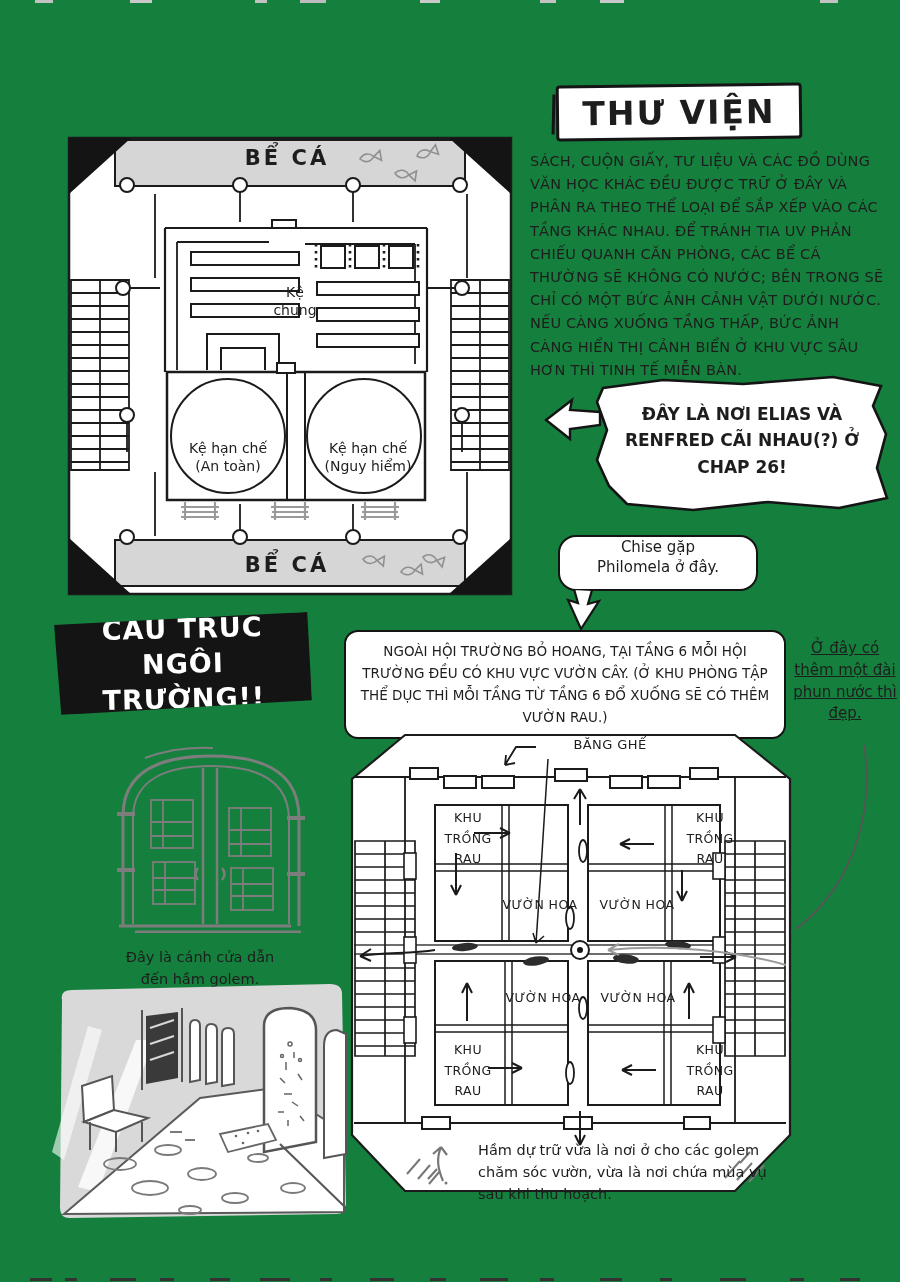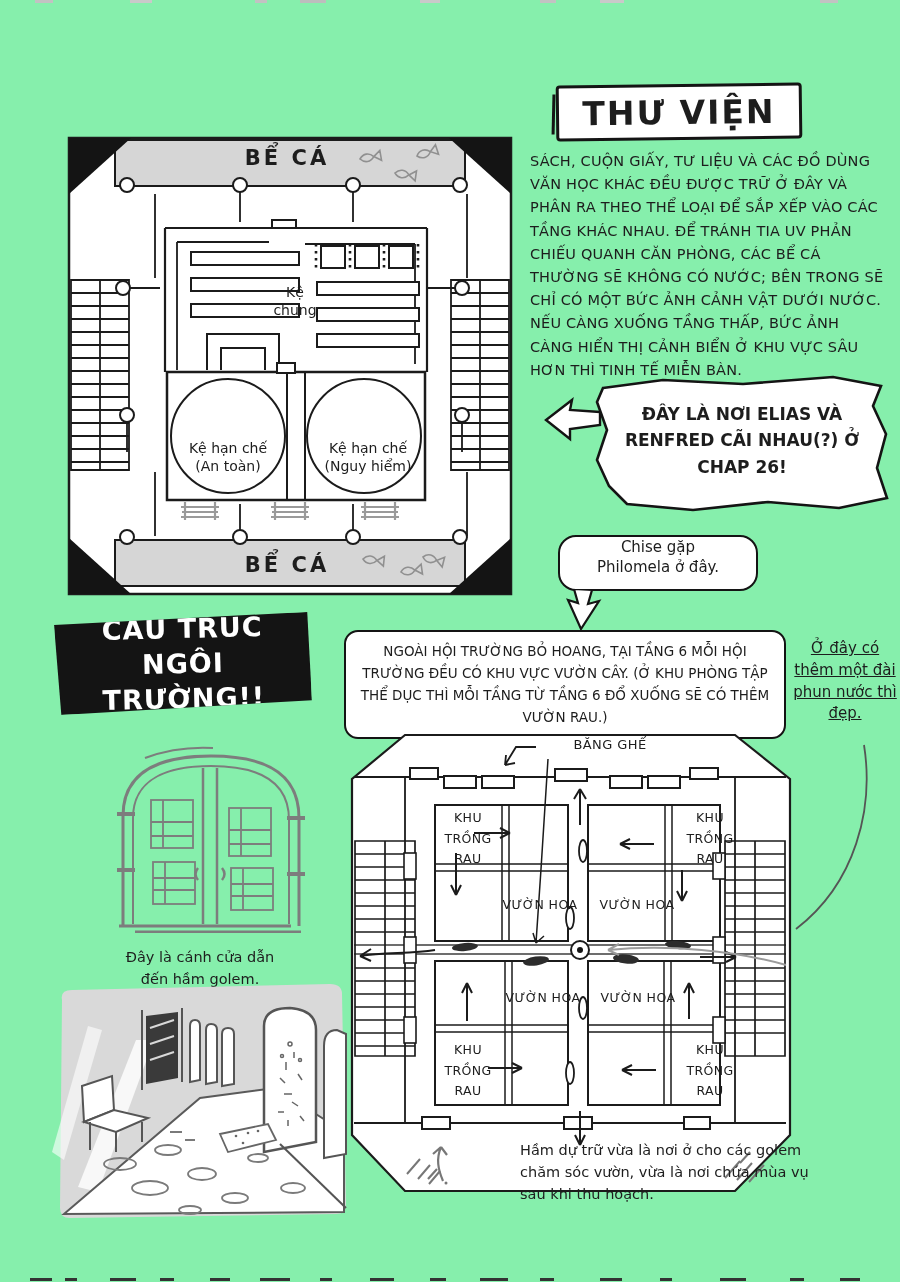--- a/index.html
+++ b/index.html
@@ -1,16 +1,16 @@
 <!DOCTYPE html>
 <html><head>
 <meta charset="utf-8">
 <style>
   html,body{margin:0;padding:0;background:#e8e8e8;}
-  #page{position:relative;width:900px;height:1282px;background:#86efac;overflow:hidden;
+  #page{position:relative;width:900px;height:1282px;background:#15803d;overflow:hidden;
         font-family:"DejaVu Sans",sans-serif;color:#1d1d1d;}
   .abs{position:absolute;}
   .ctr{text-align:center;}
   .caps{letter-spacing:.2px;}
   
   .titlebox{border:3px solid #141414;border-radius:4px;transform:rotate(-0.7deg);
             display:flex;align-items:center;justify-content:center;background:#fff;}
   .titlebox:before{content:"";position:absolute;left:-7px;top:6px;bottom:4px;width:3px;background:#141414;transform:rotate(2deg);}
   .titlebox .t{font-size:33px;font-weight:bold;letter-spacing:2px;}
   
@@ -262,21 +262,21 @@
     <span style="display:block">KHU</span>
     <span style="display:block">TRỒNG</span>
     <span style="display:block">RAU</span>
   </div>
 
   <div class="abs ctr gl" style="left:495px;top:895px;width:90px;">VƯỜN HOA</div>
   <div class="abs ctr gl" style="left:592px;top:895px;width:90px;">VƯỜN HOA</div>
   <div class="abs ctr gl" style="left:498px;top:988px;width:90px;">VƯỜN HOA</div>
   <div class="abs ctr gl" style="left:593px;top:988px;width:90px;">VƯỜN HOA</div>
 
-  <div class="abs caption" style="left:478px;top:1140px;width:312px;margin-left:42px;">Hầm dự trữ vừa là nơi ở cho các golem chăm sóc vườn, vừa là nơi chứa mùa vụ sau khi thu hoạch.</div>
+  <div class="abs caption" style="left:478px;top:1140px;width:312px;">Hầm dự trữ vừa là nơi ở cho các golem chăm sóc vườn, vừa là nơi chứa mùa vụ sau khi thu hoạch.</div>
 
   <svg class="abs" style="left:105px;top:738px" width="215" height="195" viewBox="0 0 215 195">
     <g stroke="#7d7d7d" fill="none">
       <path stroke-width="3" d="M18 188 V78 C18 30 60 18 106 18 C152 18 194 30 194 80 V188"></path>
       <path stroke-width="2" d="M28 186 V80 C28 40 64 28 106 28 C148 28 184 40 184 82 V186"></path>
       <path stroke-width="2" d="M40 20 Q72 8 108 10"></path>
       <path stroke-width="2.5" d="M98 30 V186 M112 30 V186"></path>
       <g stroke-width="1.8">
         <rect x="46" y="62" width="42" height="48"></rect>
           <path d="M58 62 V110 M46 84 H88 M46 98 H88"></path>

